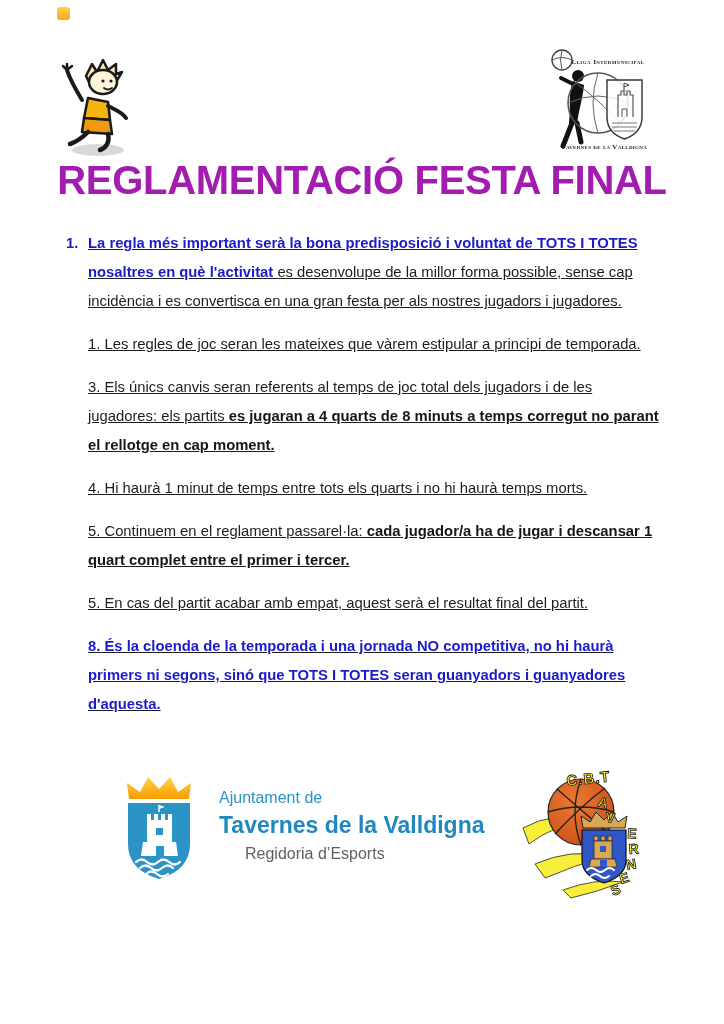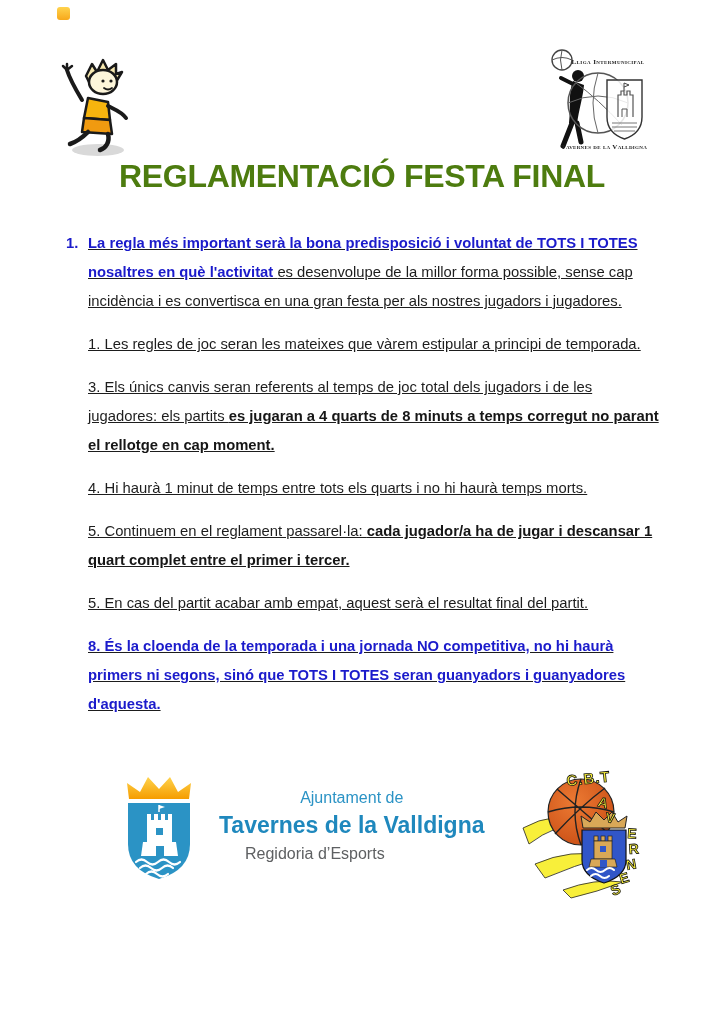--- a/index.html
+++ b/index.html
@@ -12,35 +12,35 @@
     background:linear-gradient(180deg,#ffd34d,#f7a81b);}
   
   .jocs-logo{position:absolute;left:58px;top:56px;width:300px;height:104px;}
   .jocs-logo svg{position:absolute;left:0;top:2px;}
   .jocs-text{position:absolute;left:76px;top:32px;line-height:1.25;}
   .jocs-title{font-size:20px;font-weight:bold;color:#595959;letter-spacing:.5px;}
   .jocs-subtitle{font-size:14.5px;font-weight:bold;color:#f0a22e;margin-top:1px;}
   .lliga-logo{position:absolute;left:546px;top:47px;width:112px;height:106px;}
   
   .doc-title{position:absolute;left:0;top:158px;width:724px;text-align:center;
-    font-size:32px;font-weight:bold;color:#4d7c0f;letter-spacing:-.3px;}
+    font-size:40px;font-weight:bold;color:#a21caf;letter-spacing:-.3px;}
   
   .rules{position:absolute;left:66px;top:229px;width:596px;
     font-size:14.8px;line-height:29px;color:#1d1d1d;}
   .rule{margin:0 0 14px 0;padding-left:22px;}
   .rule.hanging{display:flex;padding-left:0;}
   .rule-num{flex:none;width:22px;}
   .rule-body{flex:1;min-width:0;text-decoration:underline;}
   .blue-bold{color:#1b1bcb;font-weight:bold;}
   .bold{font-weight:bold;color:#161616;}
   .normal{}
   
   .ajuntament{position:absolute;left:119px;top:772px;display:flex;}
   .aj-text{margin-left:20px;padding-top:16px;line-height:1.25;}
-  .aj-line1{font-size:16px;color:#2b93c5;text-align:center;}
+  .aj-line1{font-size:16px;color:#2b93c5;}
   .aj-line2{font-size:23px;font-weight:bold;color:#1f88bd;margin:3px 0 4px 0;}
   .aj-line3{font-size:16px;color:#5e6062;margin-left:26px;}
   .cbt-logo{position:absolute;left:521px;top:764px;width:128px;height:138px;}
 </style>
 </head>
 <body>
 
 <div class="page">
 
   <div class="marker"></div>

